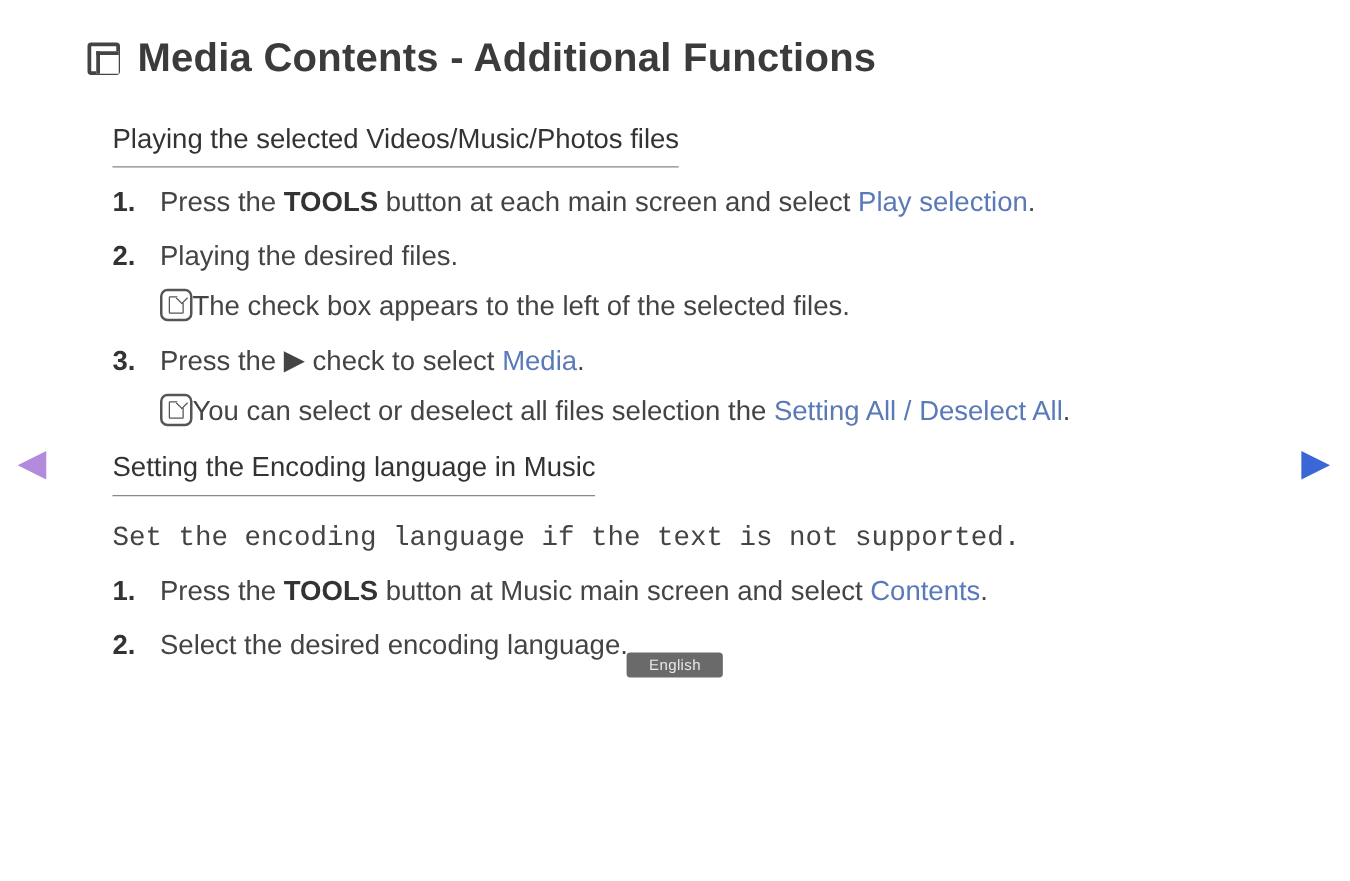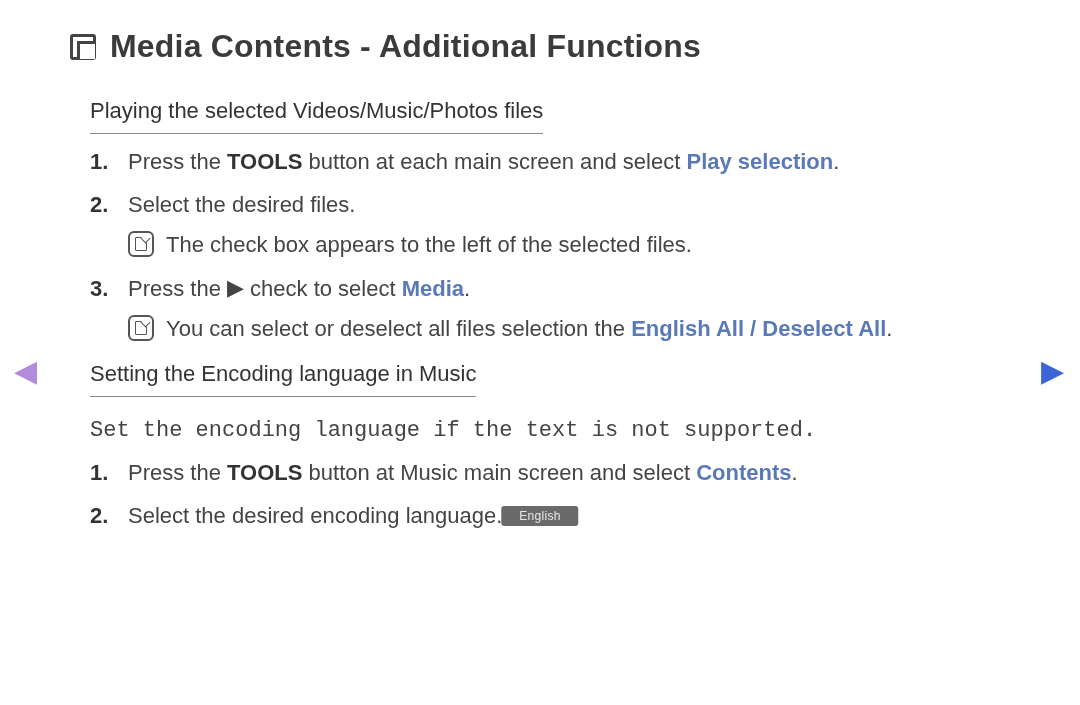--- a/index.html
+++ b/index.html
@@ -12,34 +12,34 @@
   .title-row h1 { font-size: 32px; font-weight: bold; color: #3b3b3b; letter-spacing: .2px; }
 
   .content { padding-left: 20px; padding-right: 4px; font-size: 22px; line-height: 1.65; color: #444; }
   .subhead { font-weight: normal; font-size: 22px; color: #333; border-bottom: 1.5px solid #888; display: inline-block; padding-bottom: 4px; margin-bottom: 10px; }
   .sec2 { }
 
   ol.steps { list-style: none; counter-reset: st; }
   ol.steps > li { counter-increment: st; position: relative; padding-left: 38px; margin-bottom: 6px; }
   ol.steps > li::before { content: counter(st) "."; position: absolute; left: 0; top: 0; font-weight: bold; color: #333; }
 
-  .note-row { display: flex; align-items: flex-start; gap: 12px; padding-left: 38px; margin: 4px 0 8px 0; }
+  .note-row { display: flex; align-items: flex-start; padding-left: 38px; margin: 4px 0 8px 0; }
   .note-icon { flex: none; width: 26px; height: 26px; border: 2px solid #555; border-radius: 6px; position: relative; top: 4px; }
   .note-icon::before { content: ""; position: absolute; left: 5px; top: 4px; width: 10px; height: 12px; border: 1.5px solid #555; border-radius: 1px; }
   .note-icon::after { content: ""; position: absolute; left: 12px; top: 2px; width: 6px; height: 6px; border-bottom: 1.5px solid #555; border-left: 1.5px solid #555; transform: rotate(-45deg); background: #fff; }
 
   .bold { font-weight: bold; color: #333; text-align: right; }
-  .hl { color: #5a79b8; font-weight: bold; }
+  .hl { color: #5a79b8; font-weight: normal; }
   .play-tri { display: inline-block; transform: translateY(-1px); }
 
   .nav-arrow { position: absolute; top: 356px; font-size: 30px; line-height: 1; }
   .nav-prev { left: 14px; color: #b38bdc; }
   .nav-next { right: 16px; color: #3b66d6; }
 
-  .lang-badge { position: absolute; left: 50%; transform: translateX(-50%); bottom: 24px; background: #6a6a6a; color: #e8e8e8; font-size: 12px; padding: 3px 18px; border-radius: 3px; letter-spacing: .3px; }
+  .lang-badge { position: absolute; left: 50%; transform: translateX(-50%); bottom: 8px; background: #6a6a6a; color: #e8e8e8; font-size: 12px; padding: 3px 18px; border-radius: 3px; letter-spacing: .3px; }
 </style>
 </head>
 <body>
 
 <div class="page">
 
   <div class="title-row">
     <span class="bullet"></span>
     <h1>Media Contents - Additional Functions</h1>
   </div>
@@ -47,32 +47,32 @@
   <div class="content">
 
     <div>
       <span class="subhead">Playing the selected Videos/Music/Photos files</span>
 
       <ol class="steps">
         <li>
           <span>Press the </span><span class="bold">TOOLS</span><span> button at each main screen and select </span><span class="hl">Play selection</span><span>.</span>
         </li>
         <li>
-          <span>Select the desired files.</span>
+          <span>Playing the desired files.</span>
           <div class="note-row" style="padding-left:0; margin-left:0;">
             <span class="note-icon"></span>
             <span>The check box appears to the left of the selected files.</span>
           </div>
         </li>
         <li>
           <span>Press the </span><span class="play-tri">▶</span><span> check to select </span><span class="hl">Media</span><span>.</span>
           <div class="note-row" style="padding-left:0; margin-left:0;">
             <span class="note-icon"></span>
             <span>
-              <span>You can select or deselect all files selection the </span><span class="hl">English All / Deselect All</span><span>.</span>
+              <span>You can select or deselect all files selection the </span><span class="hl">Setting All / Deselect All</span><span>.</span>
             </span>
           </div>
         </li>
       </ol>
     </div>
 
     <div class="sec2">
       <span class="subhead">Setting the Encoding language in Music</span>
       <div style="margin:6px 0 6px 0;font-family:Liberation Mono, monospace;">Set the encoding language if the text is not supported.</div>
       <ol class="steps">

